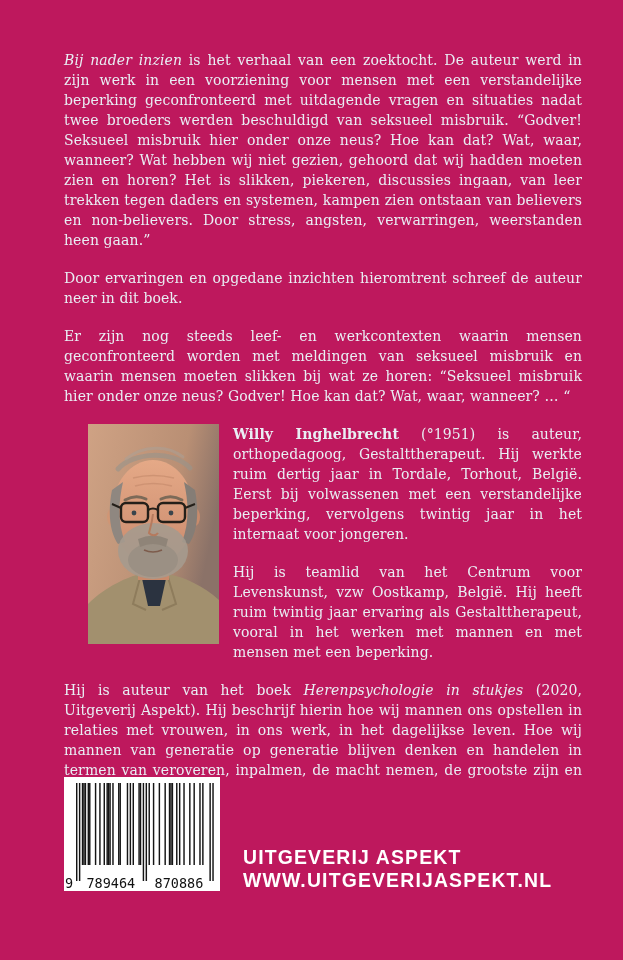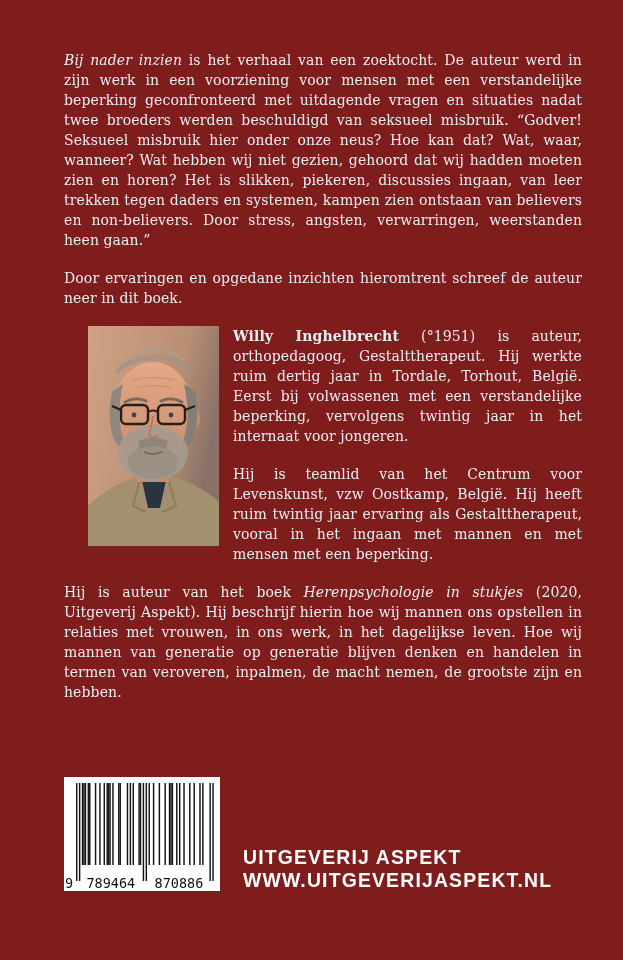--- a/index.html
+++ b/index.html
@@ -1,21 +1,21 @@
 <!DOCTYPE html>
 <html><head>
 <meta charset="utf-8">
 <style>
   html, body { margin: 0; padding: 0; background: #0d2235; }
   .cover {
     position: relative;
     width: 623px;
     height: 960px;
     margin: 0 auto;
-    background: #7f1d1d;
+    background: #be185d;
     color: #e9eef4;
     font-family: "DejaVu Serif", serif;
     overflow: hidden;
   }
   .content {
     position: absolute;
     left: 64px;
     right: 41px;
     top: 50px;
   }
@@ -77,20 +77,21 @@
 <body>
 
 <div class="cover">
 
   <div class="content">
 
     <p><i class="book-ref">Bij nader inzien</i><span> is het verhaal van een zoektocht. De auteur werd in zijn werk in een voorziening voor mensen met een verstandelijke beperking geconfronteerd met uitdagende vragen en situaties nadat twee broeders werden beschuldigd van seksueel misbruik. “Godver! Seksueel misbruik hier onder onze neus? Hoe kan dat? Wat, waar, wanneer? Wat hebben wij niet gezien, gehoord dat wij hadden moeten zien en horen? Het is slikken, piekeren, discussies ingaan, van leer trekken tegen daders en systemen, kampen zien ontstaan van believers en non-believers. Door stress, angsten, verwarringen, weerstanden heen gaan.”</span></p>
 
     <p>Door ervaringen en opgedane inzichten hieromtrent schreef de auteur neer in dit boek.</p>
 
+    <p>Er zijn nog steeds leef- en werkcontexten waarin mensen geconfronteerd worden met meldingen van seksueel misbruik en waarin mensen moeten slikken bij wat ze horen: “Seksueel misbruik hier onder onze neus? Godver! Hoe kan dat? Wat, waar, wanneer? … “</p>
 
     <div class="author-section">
       <div class="photo-frame">
         <svg viewBox="0 0 131 220" width="131" height="220" aria-hidden="true">
           <defs>
             <linearGradient id="wall" x1="0" y1="0" x2="1" y2="0.35">
               <stop offset="0" stop-color="#cfa284"></stop>
               <stop offset="0.7" stop-color="#b98f74"></stop>
               <stop offset="1" stop-color="#8b7268"></stop>
             </linearGradient>
@@ -136,21 +137,21 @@
           <rect x="70" y="79" width="27" height="19" rx="5" fill="none" stroke="#241f19" stroke-width="2.4"></rect>
           <path d="M60,86 Q65,83 70,86" stroke="#241f19" stroke-width="2.2" fill="none"></path>
           <path d="M33,84 L24,80 M97,84 L107,80" stroke="#241f19" stroke-width="2"></path>
 
           <circle cx="46" cy="89" r="2.4" fill="#39444c"></circle>
           <circle cx="83" cy="89" r="2.4" fill="#39444c"></circle>
         </svg>
       </div>
       <div class="author-text">
         <p><b class="author-name">Willy Inghelbrecht</b><span> (°1951) is auteur, orthopedagoog, Gestalttherapeut. Hij werkte ruim dertig jaar in Tordale, Torhout, België. Eerst bij volwassenen met een verstandelijke beperking, vervolgens twintig jaar in het internaat voor jongeren.</span></p>
-        <p class="tight" style="margin-bottom:0;">Hij is teamlid van het Centrum voor Levenskunst, vzw Oostkamp, België. Hij heeft ruim twintig jaar ervaring als Gestalttherapeut, vooral in het ingaan met mannen en met mensen met een beperking.</p>
+        <p class="tight" style="margin-bottom:0;">Hij is teamlid van het Centrum voor Levenskunst, vzw Oostkamp, België. Hij heeft ruim twintig jaar ervaring als Gestalttherapeut, vooral in het werken met mannen en met mensen met een beperking.</p>
       </div>
     </div>
 
     <p><span>Hij is auteur van het boek </span><i class="book-title">Herenpsychologie in stukjes</i><span> (2020, Uitgeverij Aspekt). Hij beschrijf hierin hoe wij mannen ons opstellen in relaties met vrouwen, in ons werk, in het dagelijkse leven. Hoe wij mannen van generatie op generatie blijven denken en handelen in termen van veroveren, inpalmen, de macht nemen, de grootste zijn en hebben.</span></p>
 
   </div>
 
   <div class="barcode">
     <svg id="barcode-svg" width="156" height="114">
       <g id="bars" fill="#141414">

